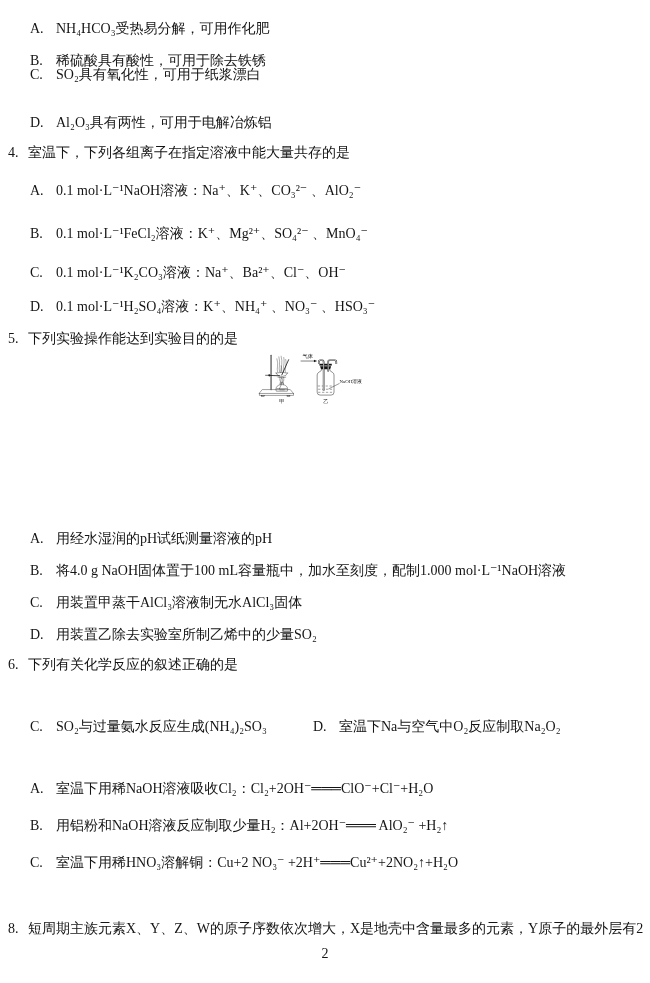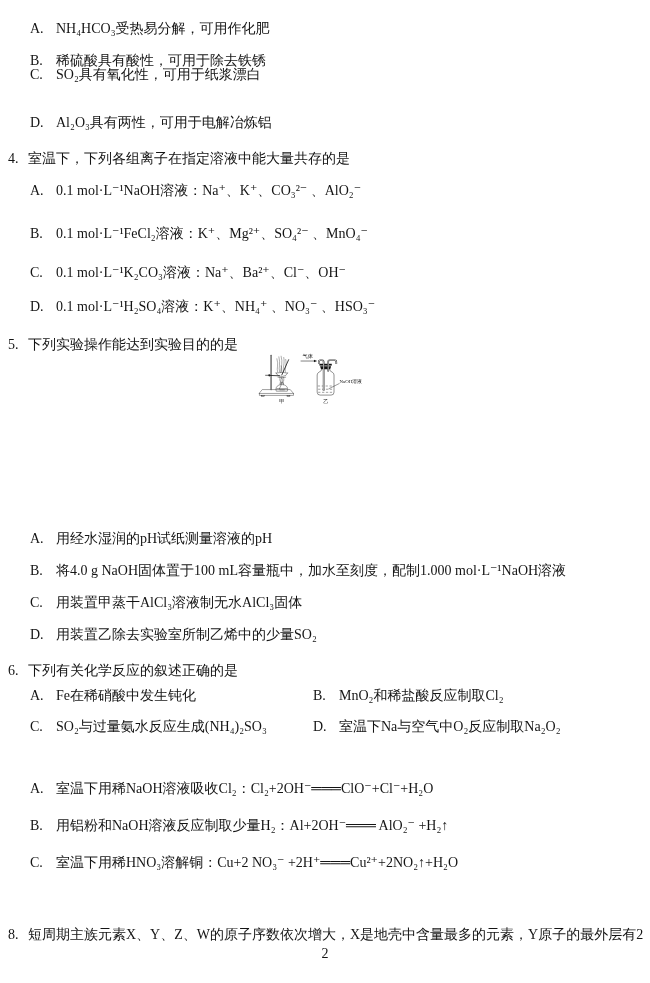--- a/index.html
+++ b/index.html
@@ -2,21 +2,21 @@
 <html><head>
 <meta charset="utf-8">
 <style>
   html,body{margin:0;padding:0;background:#e8e8e8;}
   .page{
     position:relative;width:650px;height:983px;background:#ffffff;
     font-family:"Liberation Serif","DejaVu Serif",serif;
     font-size:14px;color:#141414;overflow:hidden;margin:0 auto;
   }
   .line{position:absolute;white-space:nowrap;line-height:20px;}
-  .stem{left:8px;margin-top:6px;}
+  .stem{left:8px;}
   .opt{left:30px;}
   .qnum{display:inline-block;min-width:20px;}
   .lbl{display:inline-block;min-width:26px;}
   .col2{position:absolute;left:283px;top:0;white-space:nowrap;}
   .fig{position:absolute;left:150px;top:350px;}
   .pagenum{position:absolute;top:946px;left:0;width:650px;text-align:center;font-size:14px;}
   svg text{font-family:"Liberation Serif","DejaVu Serif",serif;fill:#141414;}
 </style>
 </head>
 <body>
@@ -132,24 +132,20 @@
       <text x="374" y="513" font-size="16">乙</text>
     </svg>
   </svg>
 
   <div class="line opt" style="top:529px"><span class="lbl">A.</span><span>用经水湿润的pH试纸测量溶液的pH</span></div>
   <div class="line opt" style="top:561px"><span class="lbl">B.</span><span>将4.0 g NaOH固体置于100 mL容量瓶中，加水至刻度，配制1.000 mol·L⁻¹NaOH溶液</span></div>
   <div class="line opt" style="top:593px"><span class="lbl">C.</span><span>用装置甲蒸干AlCl₃溶液制无水AlCl₃固体</span></div>
   <div class="line opt" style="top:625px"><span class="lbl">D.</span><span>用装置乙除去实验室所制乙烯中的少量SO₂</span></div>
 
   <div class="line stem" style="top:655px"><span class="qnum">6.</span><span>下列有关化学反应的叙述正确的是</span></div>
-  <div class="line opt" style="top:686px">
-    <span><span class="lbl">A.</span><span>Fe在稀硝酸中发生钝化</span></span>
-    <span class="col2"><span class="lbl">B.</span><span>MnO₂和稀盐酸反应制取Cl₂</span></span>
-  </div>
   <div class="line opt" style="top:717px">
     <span><span class="lbl">C.</span><span>SO₂与过量氨水反应生成(NH₄)₂SO₃</span></span>
     <span class="col2"><span class="lbl">D.</span><span>室温下Na与空气中O₂反应制取Na₂O₂</span></span>
   </div>
 
   <div class="line opt" style="top:779px"><span class="lbl">A.</span><span>室温下用稀NaOH溶液吸收Cl₂：Cl₂+2OH⁻═══ClO⁻+Cl⁻+H₂O</span></div>
   <div class="line opt" style="top:816px"><span class="lbl">B.</span><span>用铝粉和NaOH溶液反应制取少量H₂：Al+2OH⁻═══ AlO₂⁻ +H₂↑</span></div>
   <div class="line opt" style="top:853px"><span class="lbl">C.</span><span>室温下用稀HNO₃溶解铜：Cu+2 NO₃⁻ +2H⁺═══Cu²⁺+2NO₂↑+H₂O</span></div>
 
   <div class="line stem" style="top:919px"><span class="qnum">8.</span><span>短周期主族元素X、Y、Z、W的原子序数依次增大，X是地壳中含量最多的元素，Y原子的最外层有2</span></div>

